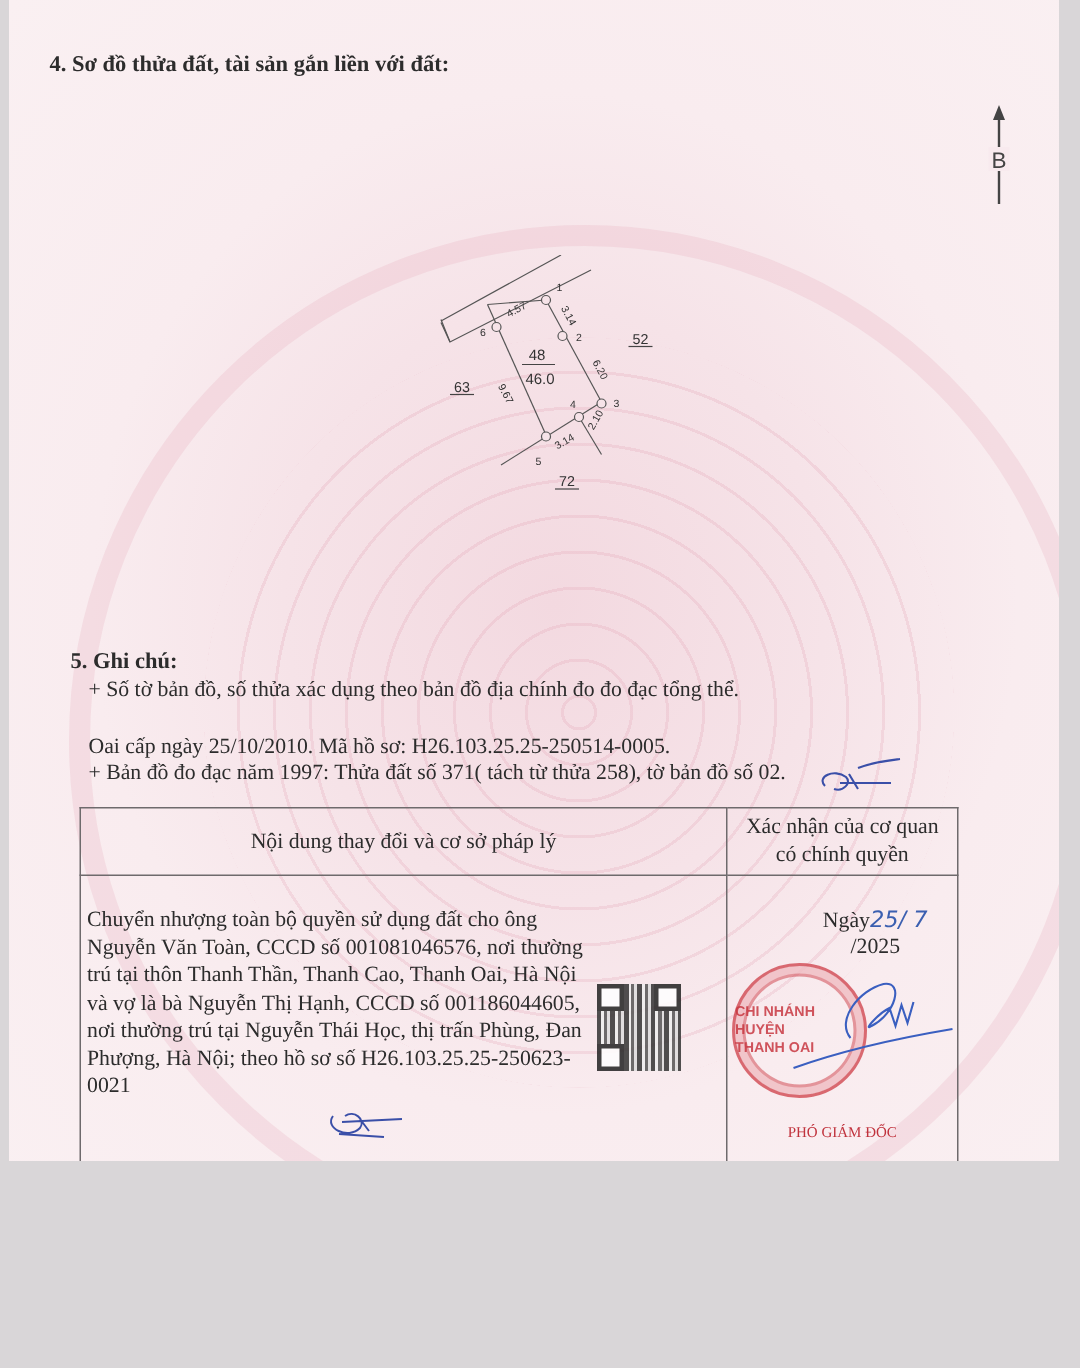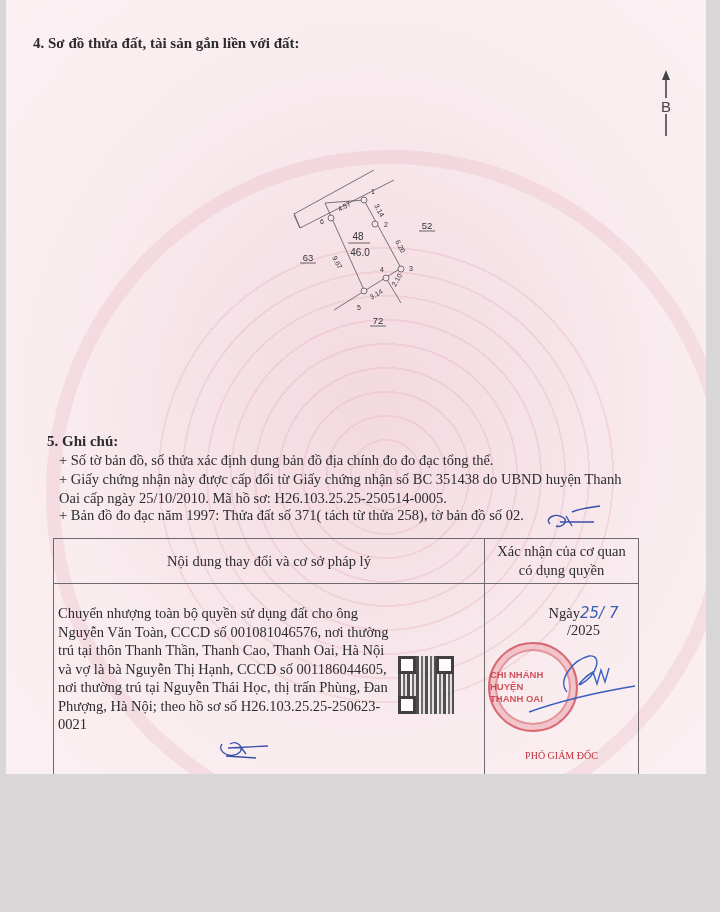--- a/index.html
+++ b/index.html
@@ -127,37 +127,36 @@
     <text x="84" y="86" font-size="10" text-anchor="middle">46.0</text>
     <text x="151" y="59" font-size="9.5" text-anchor="middle">52</text>
     <line x1="143" y1="61" x2="159" y2="61" stroke="#444" stroke-width="0.8"></line>
     <text x="32" y="91" font-size="9.5" text-anchor="middle">63</text>
     <line x1="24" y1="93" x2="40" y2="93" stroke="#444" stroke-width="0.8"></line>
     <text x="102" y="154" font-size="9.5" text-anchor="middle">72</text>
     <line x1="94" y1="156" x2="110" y2="156" stroke="#444" stroke-width="0.8"></line>
   </svg>
 
   <div class="h" style="left:41px; top:433px;">5. Ghi chú:</div>
-  <div class="note" style="left:53px; top:451px;">+ Số tờ bản đồ, số thửa xác định dung bản đồ địa chính đo đo đạc tổng thể.</div>
-  <div class="note" style="left:53px; top:470px;">+ Giấy chứng nhận này được cấp đổi từ Giấy chứng nhận số BC 351438 do UBND huyện Thanh</div>
+  <div class="note" style="left:53px; top:451px;">+ Số tờ bản đồ, số thửa xác dụng theo bản đồ địa chính đo đo đạc tổng thể.</div>
   <div class="note" style="left:53px; top:489px;">Oai cấp ngày 25/10/2010. Mã hồ sơ: H26.103.25.25-250514-0005.</div>
   <div class="note" style="left:53px; top:506px;">+  Bản đồ đo đạc năm 1997: Thửa đất số 371( tách từ thửa 258), tờ bản đồ số 02.</div>
 
   <svg class="initials" style="left:536px; top:504px;" width="60" height="28" viewBox="0 0 60 28">
     <path d="M8 20 C 2 14, 14 8, 22 14 C 26 18, 20 24, 14 22 M24 12 L 30 22 M18 18 L 52 18 M30 8 C 40 4, 50 3, 58 2" stroke="#3a4fa8" stroke-width="1.4" fill="none"></path>
   </svg>
 
 
   <table class="changes">
     <tbody>
         <tr>
       <th class="col1">Nội dung thay đổi và cơ sở pháp lý</th>
       <th>
         <span>Xác nhận của cơ quan</span><br>
-        <span>có dụng quyền</span>
+        <span>có chính quyền</span>
       </th>
     </tr>
     <tr>
       <td class="change-text">
         <span class="txt">Chuyển nhượng toàn bộ quyền sử dụng đất cho ông Nguyễn Văn Toàn, CCCD số 001081046576, nơi thường trú tại thôn Thanh Thần, Thanh Cao, Thanh Oai,  Hà Nội và vợ là bà Nguyễn Thị Hạnh,  CCCD số 001186044605, nơi thường trú tại Nguyễn Thái Học, thị trấn Phùng, Đan Phượng, Hà Nội; theo hồ sơ số H26.103.25.25-250623-0021</span>
         <div class="qr">
               <div class="corner"></div>
             </div>
         <svg style="position:absolute; left:162px; top:148px;" width="60" height="30" viewBox="0 0 60 30">
           <path d="M6 12 C 0 20, 16 28, 24 20 C 28 14, 20 8, 14 12 M24 14 L 30 22 M12 16 L 52 14 M10 24 L 40 26" stroke="#3a4fa8" stroke-width="1.3" fill="none"></path>

